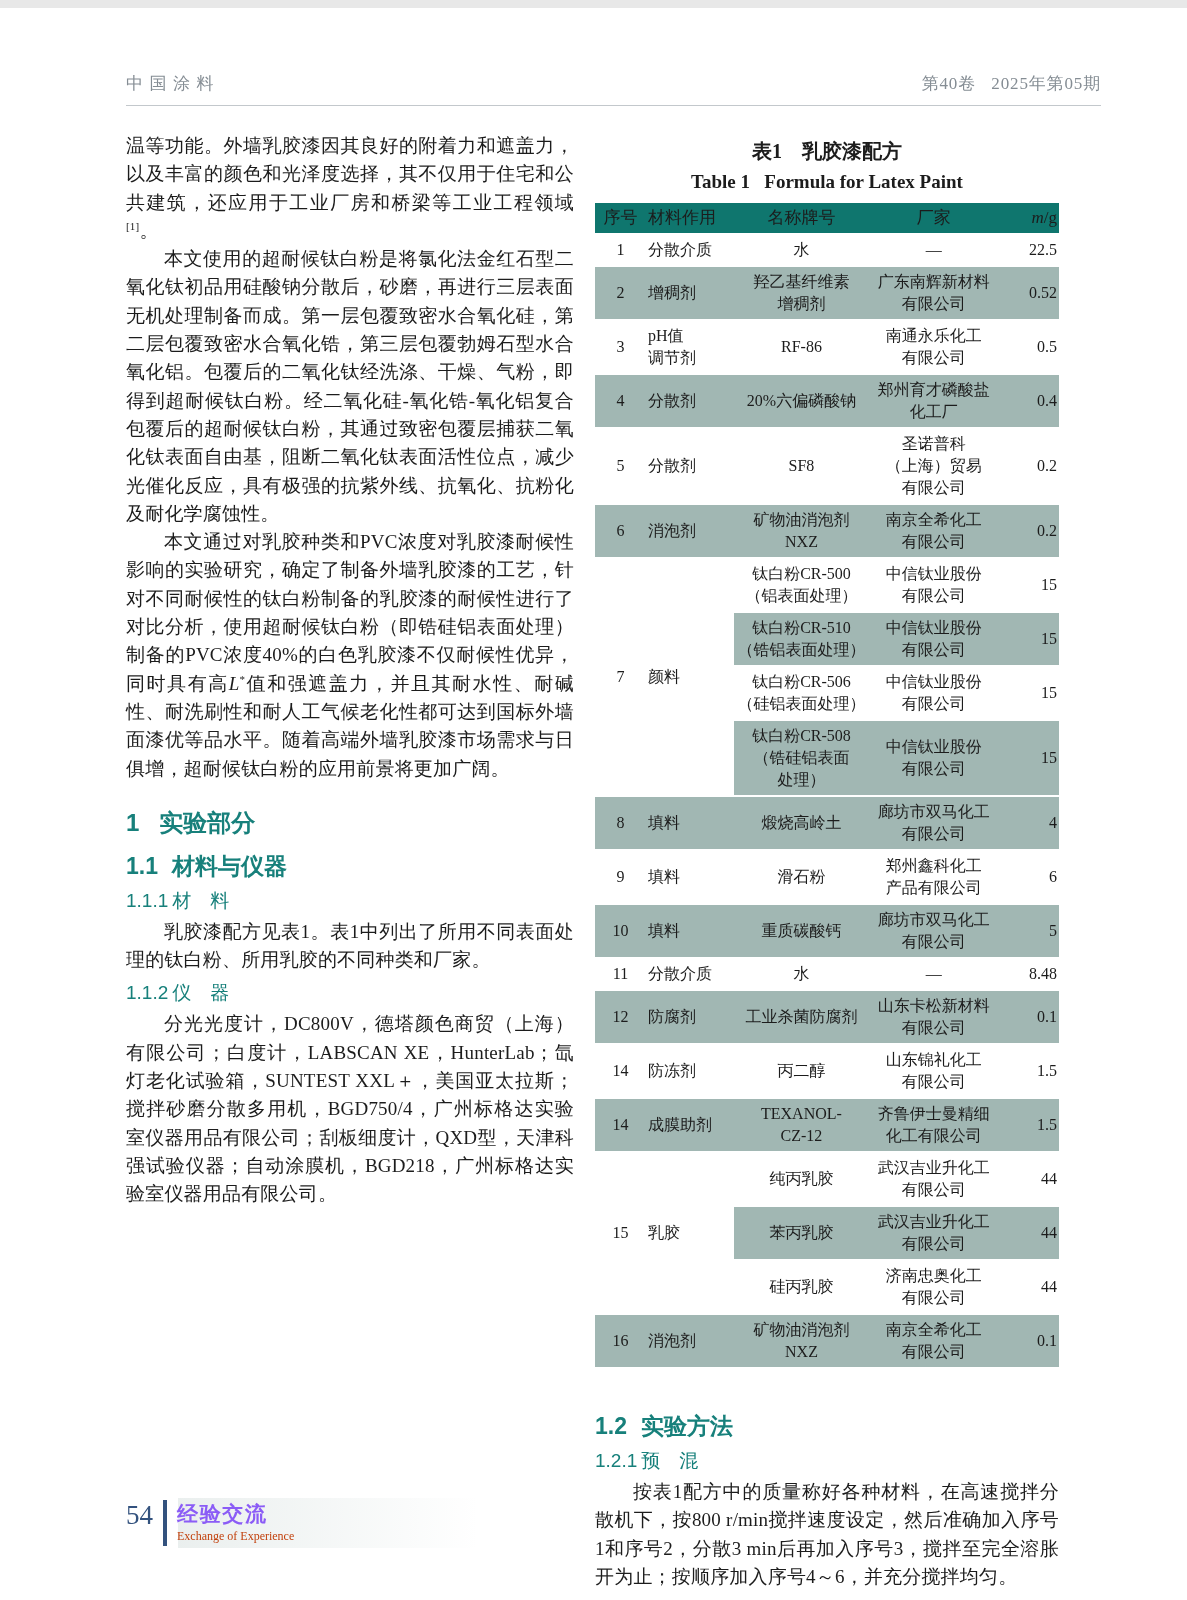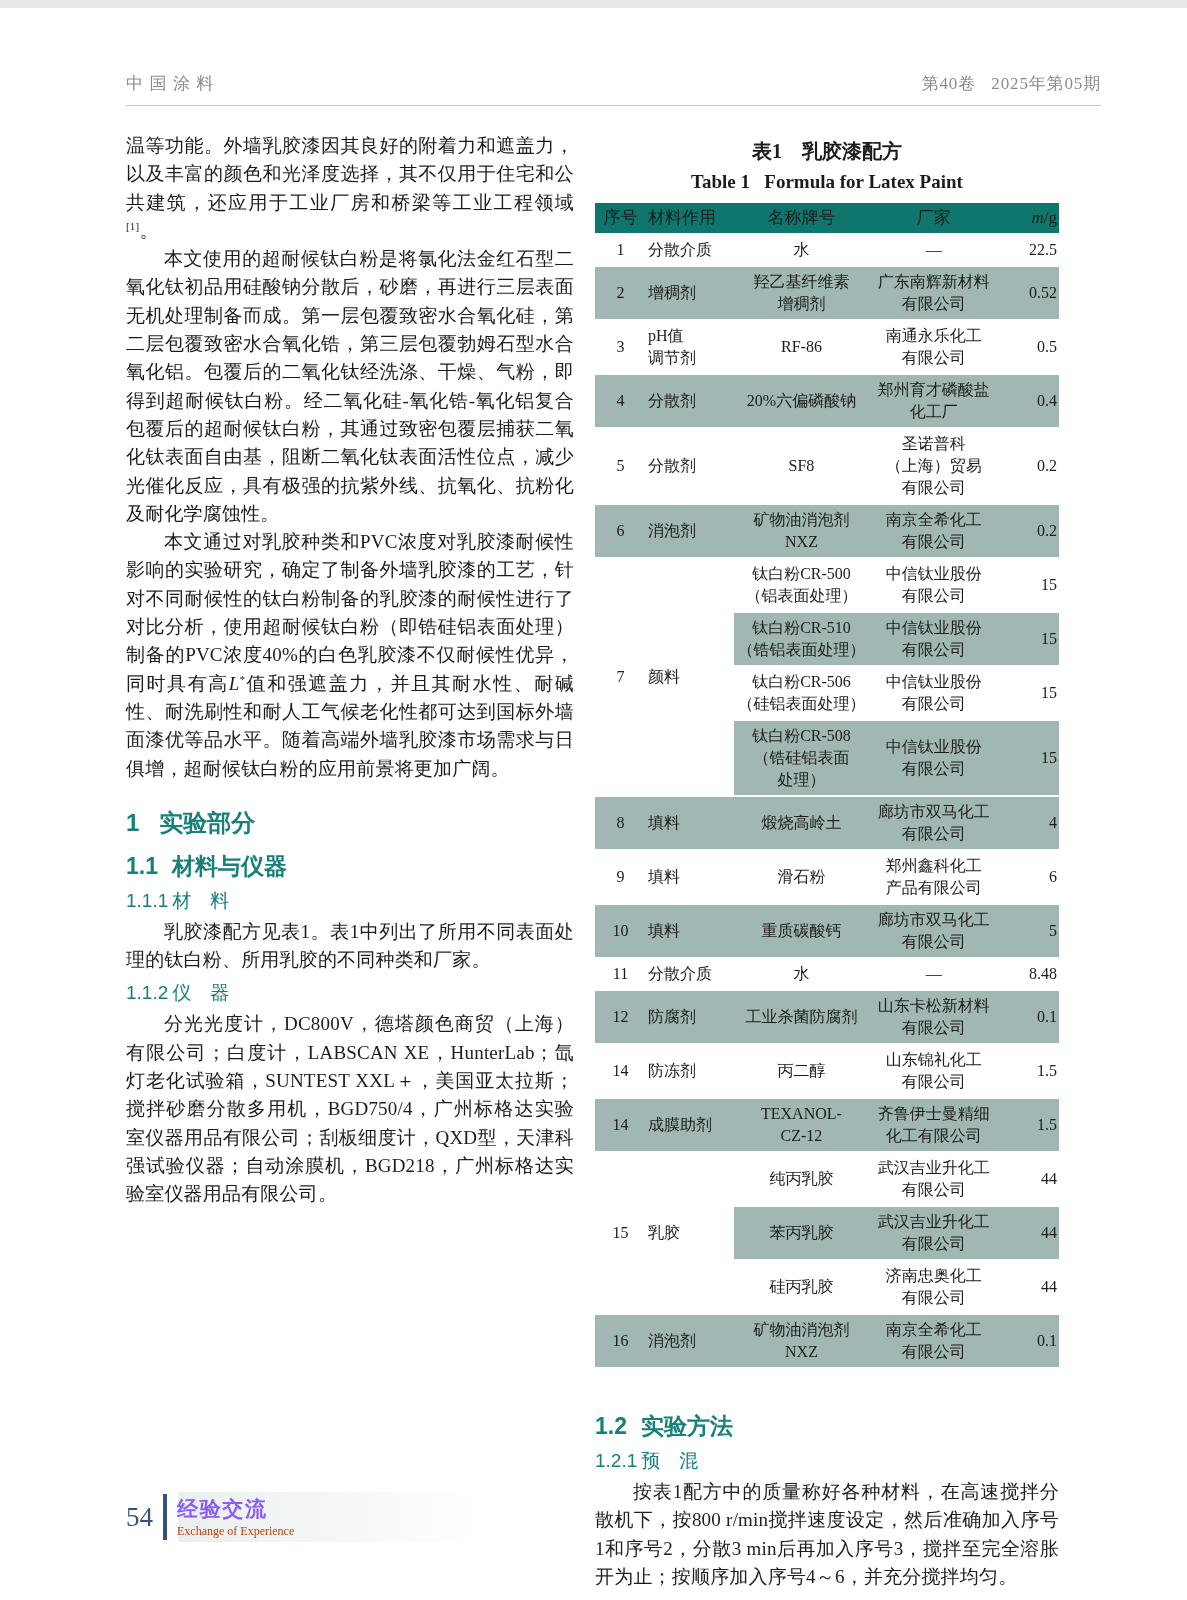--- a/index.html
+++ b/index.html
@@ -54,21 +54,21 @@
   .c-no{width:11%;text-align:center;}
   .c-role{width:19%;text-align:left;padding-left:6px;}
   .c-name{width:29%;text-align:center;}
   .c-maker{width:28%;text-align:center;}
   .c-mass{width:13%;text-align:right;padding-right:6px;}
   th.c-role{text-align:left;padding-left:6px;}
   th.c-mass{text-align:right;padding-right:6px;}
   .mass-sym{font-style:italic;font-family:"Liberation Serif",serif;}
   .rc-sections{margin-top:42px;}
   
-  .page-footer{position:absolute;left:126px;bottom:68px;display:flex;align-items:center;}
+  .page-footer{position:absolute;left:126px;bottom:62px;display:flex;}
   .footer-grad{position:absolute;left:52px;top:-2px;width:300px;height:50px;
     background:linear-gradient(to right, rgba(161,183,179,0.22), rgba(161,183,179,0));
     z-index:0;}
   .page-num{font-size:27px;color:#33527e;margin-right:10px;position:relative;z-index:1;}
   .footer-vbar{width:4px;height:46px;background:#33527e;margin-right:10px;position:relative;z-index:1;}
   .footer-text{position:relative;z-index:1;}
   .footer-zh{font-family:"Liberation Sans","DejaVu Sans",sans-serif;font-weight:bold;
     font-size:21px;color:#8b5cf6;letter-spacing:0.08em;}
   .footer-en{font-size:12px;color:#c2410c;margin-top:1px;}
 </style>

